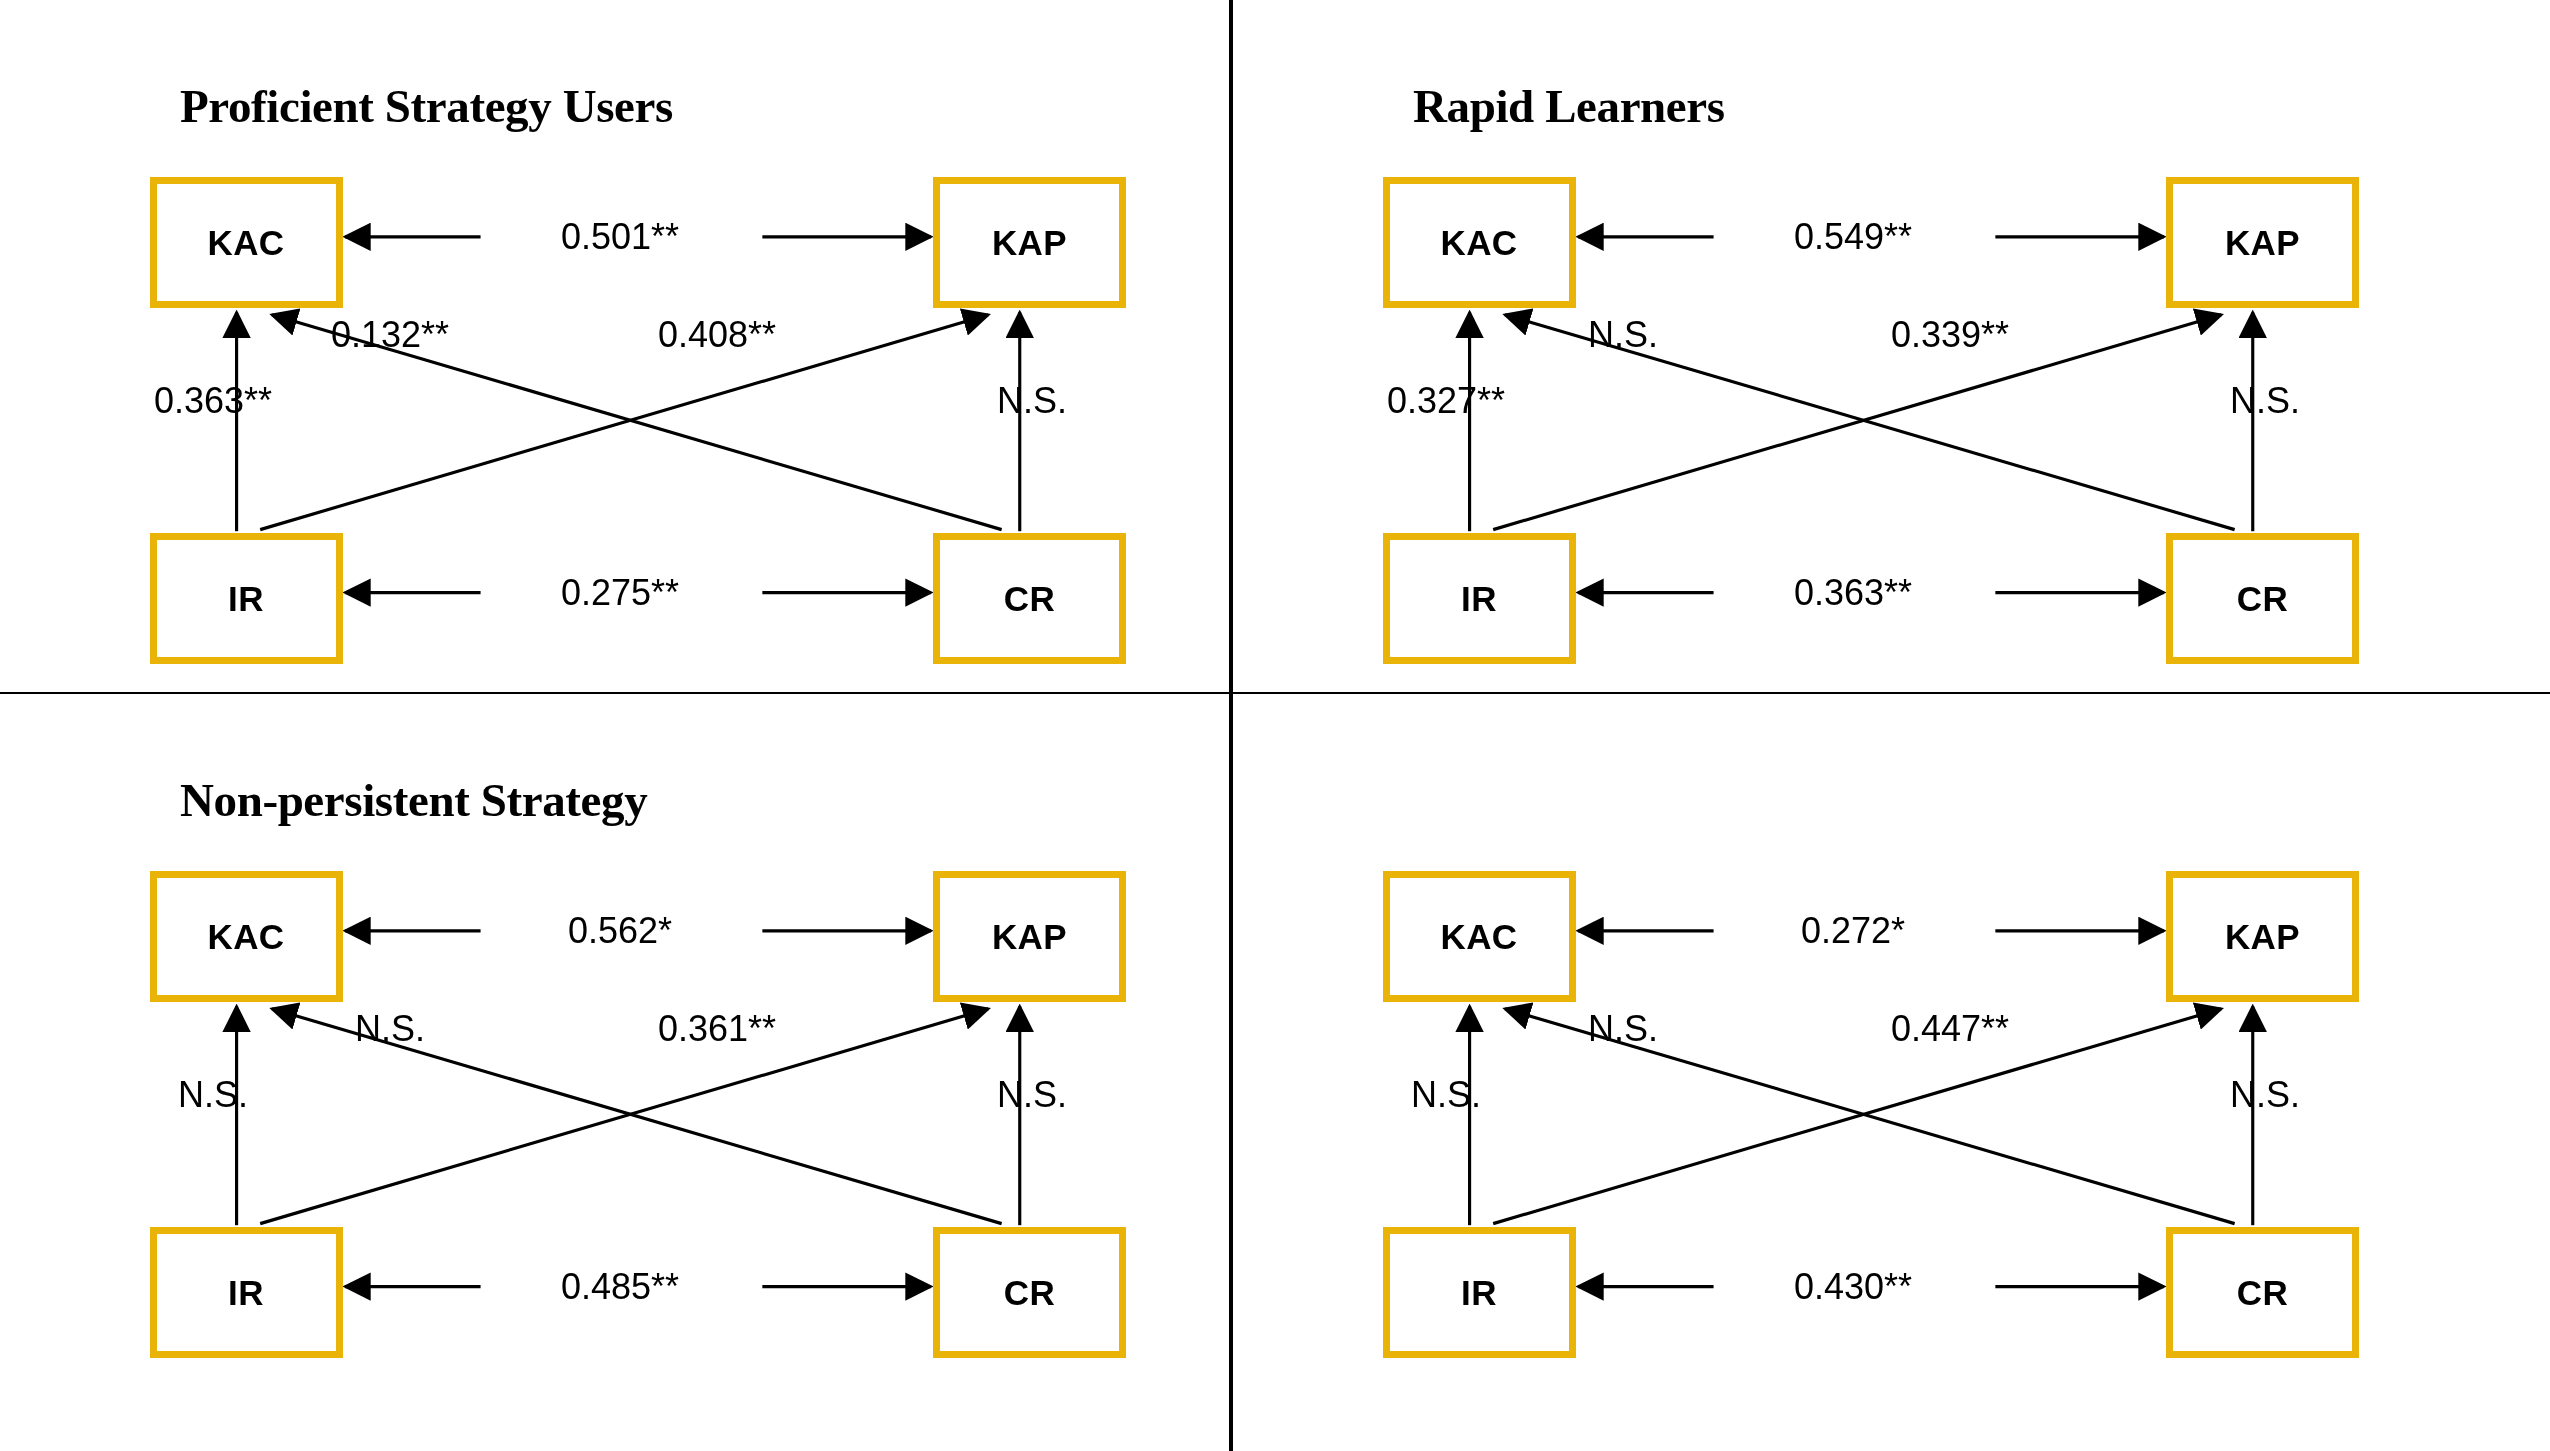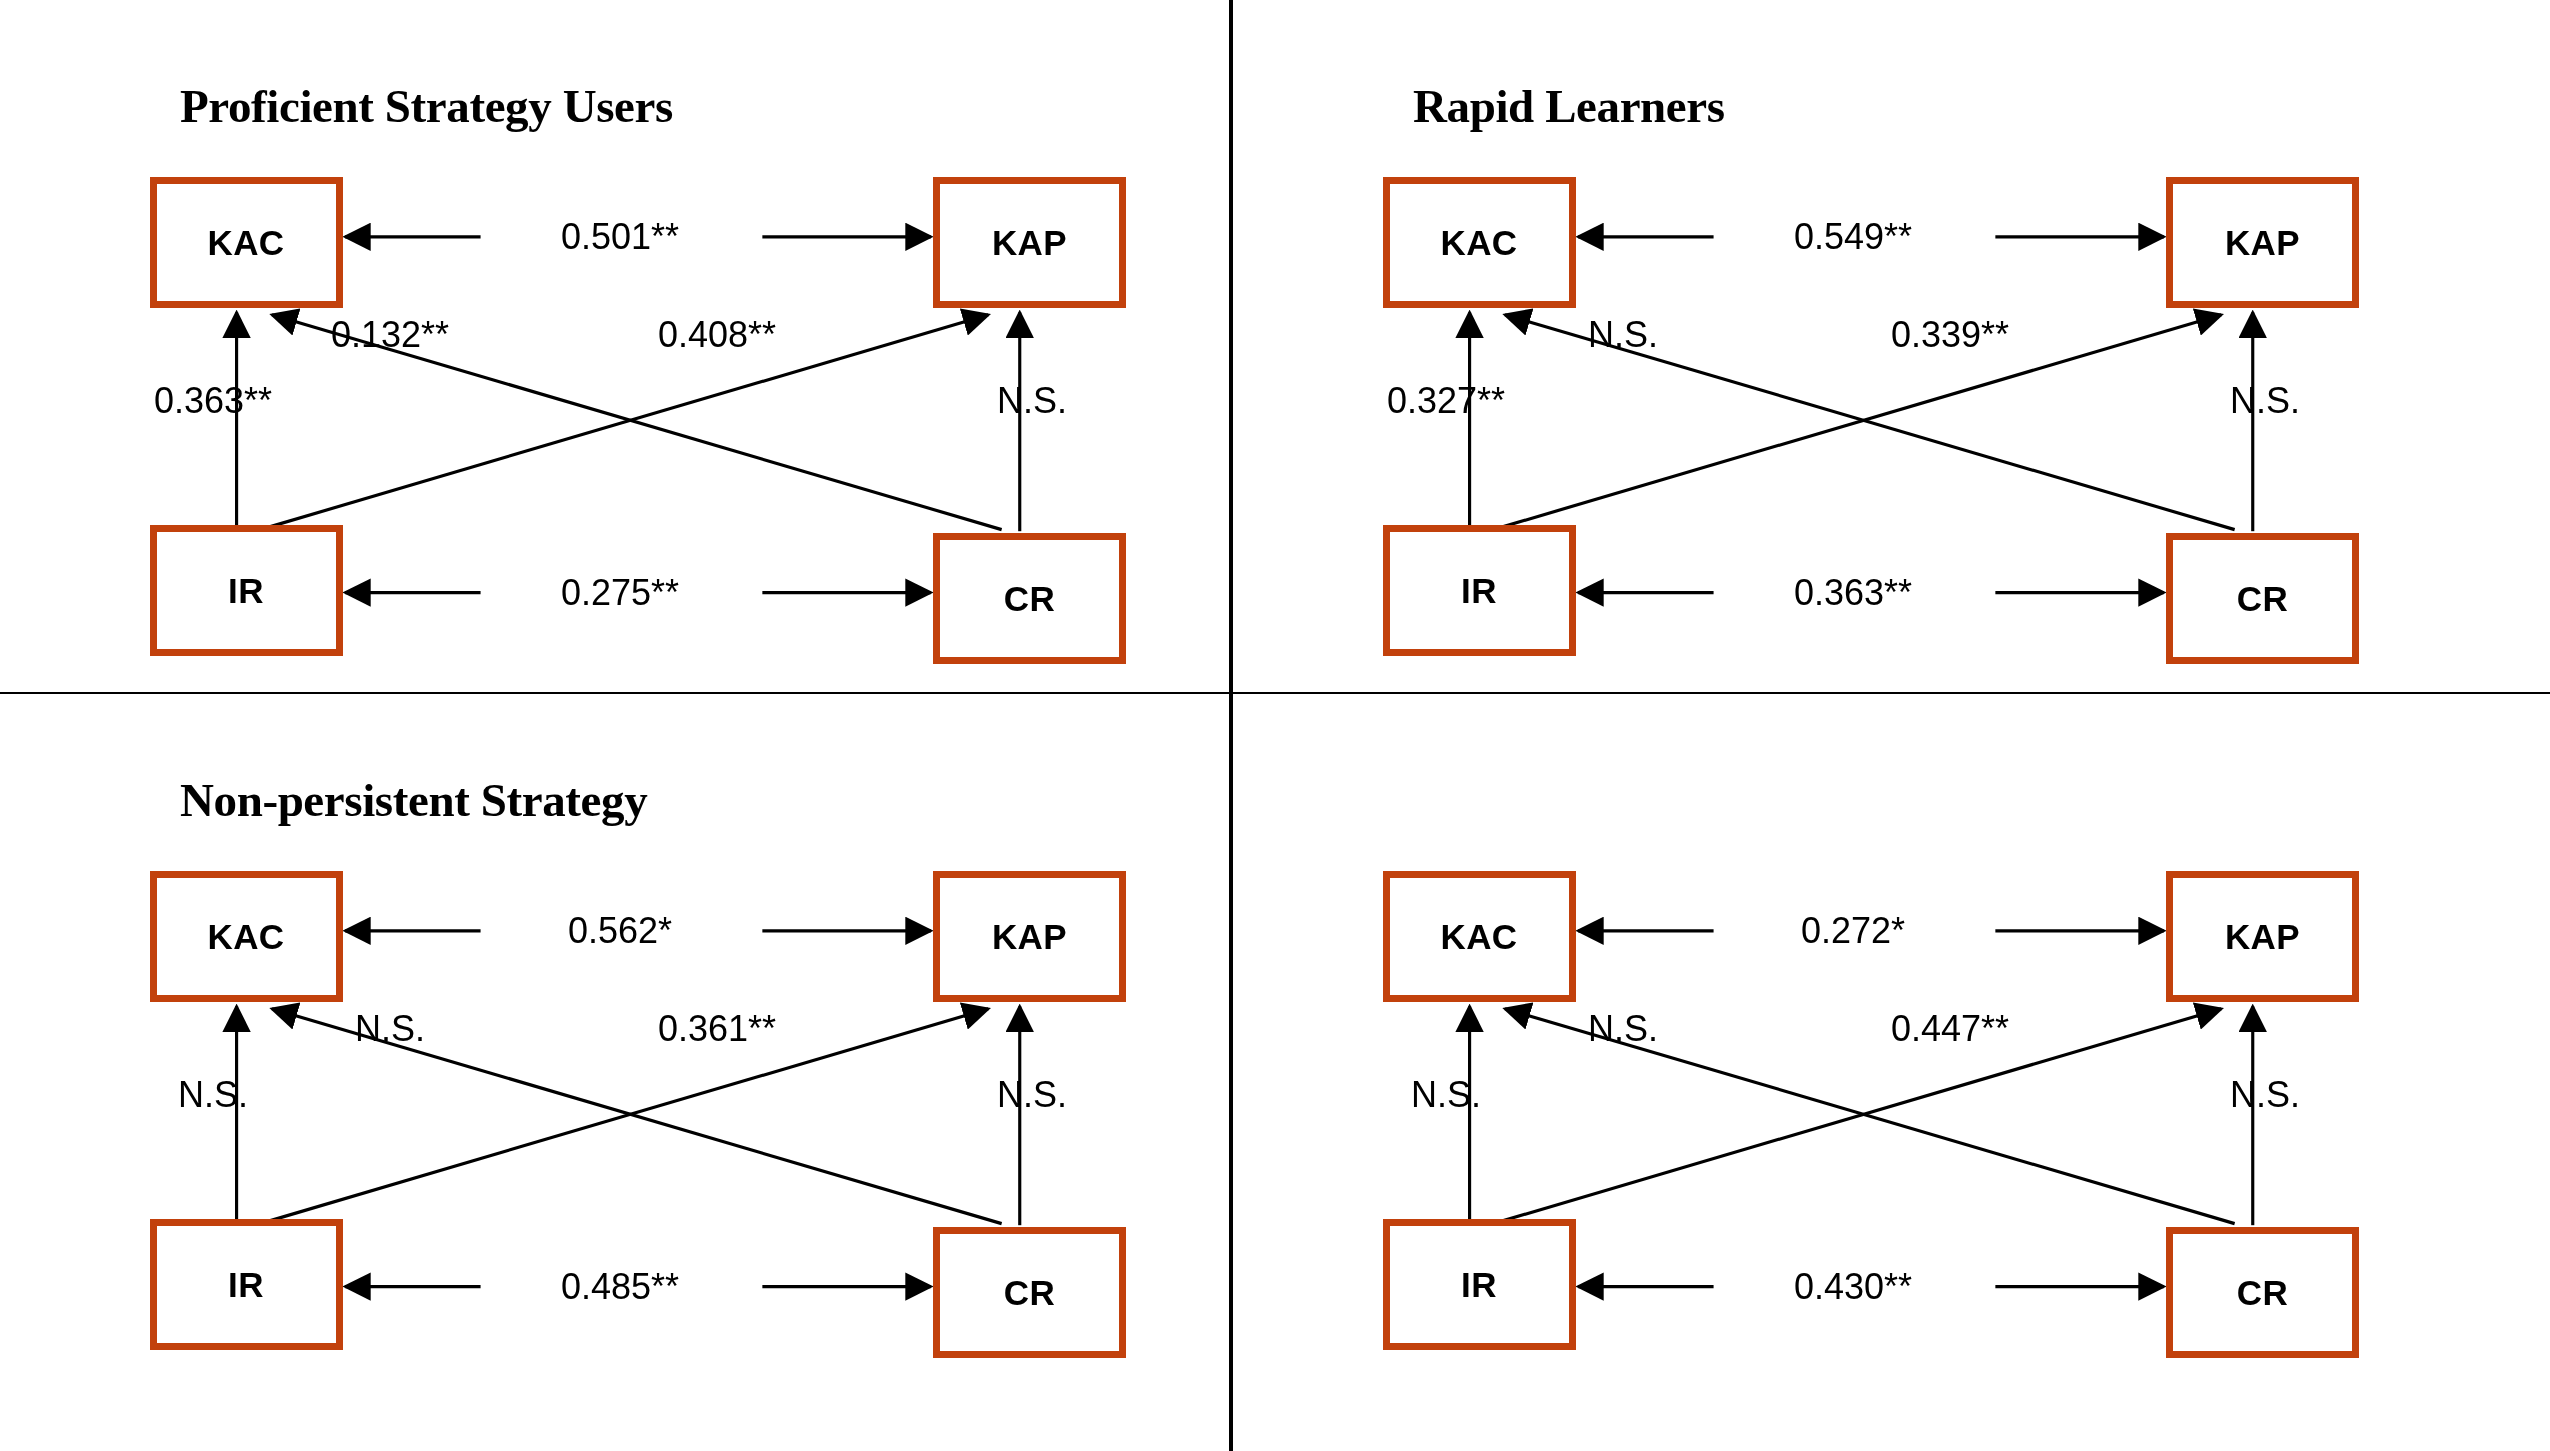--- a/index.html
+++ b/index.html
@@ -78,34 +78,34 @@
     height: 488px;
     overflow: visible;
   }
 
   
   .node {
     position: absolute;
     width: 193px;
     height: 131px;
     box-sizing: border-box;
-    border: 7px solid #c2410c;
+    border: 7px solid #eab308;
     background: #ffffff;
     display: flex;
     align-items: center;
     justify-content: center;
     font-family: "Liberation Sans Narrow", "Liberation Sans", sans-serif;
     font-weight: bold;
     font-size: 35px;
     letter-spacing: 0.4px;
     color: #000000;
   }
   .node.n-kac { left: 31.5px;   top: 0px;   }
   .node.n-kap { left: 815px; top: 0px;   }
-  .node.n-ir  { left: 31.5px;   top: 348px; }
+  .node.n-ir  { left: 31.5px;   top: 356px; }
   .node.n-cr  { left: 815px; top: 356px; }
 
   
   .coef {
     position: absolute;
     font-family: "Liberation Sans Narrow", "Liberation Sans", sans-serif;
     font-weight: 400;
     font-size: 36px;
     line-height: 1;
     white-space: nowrap;

